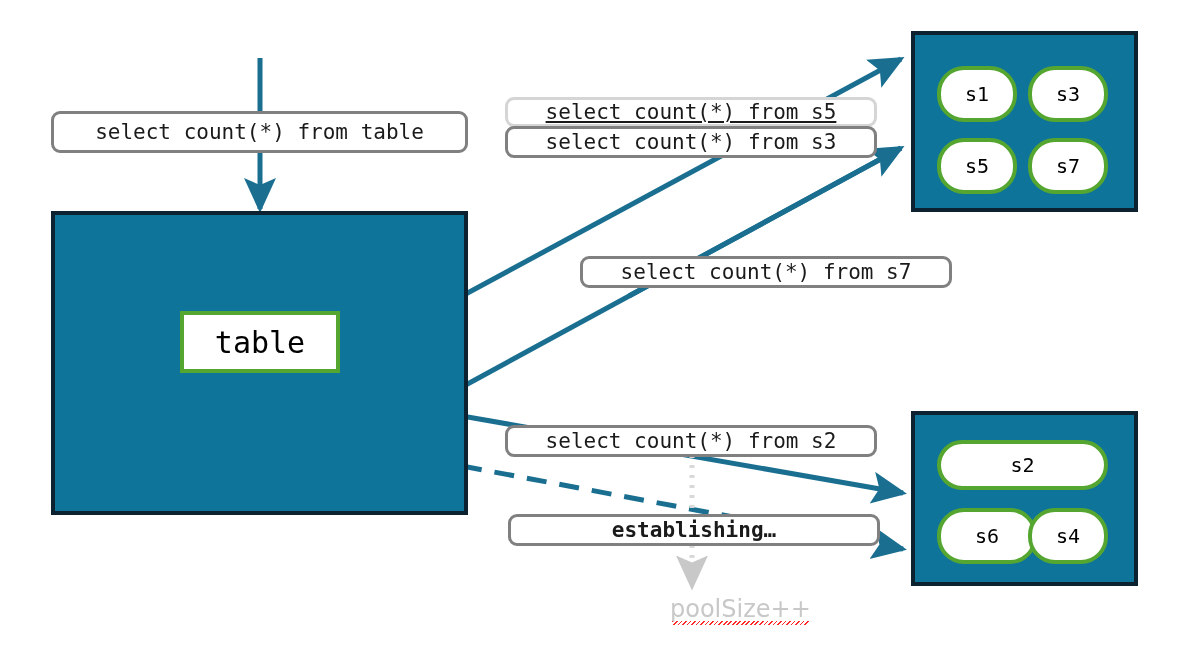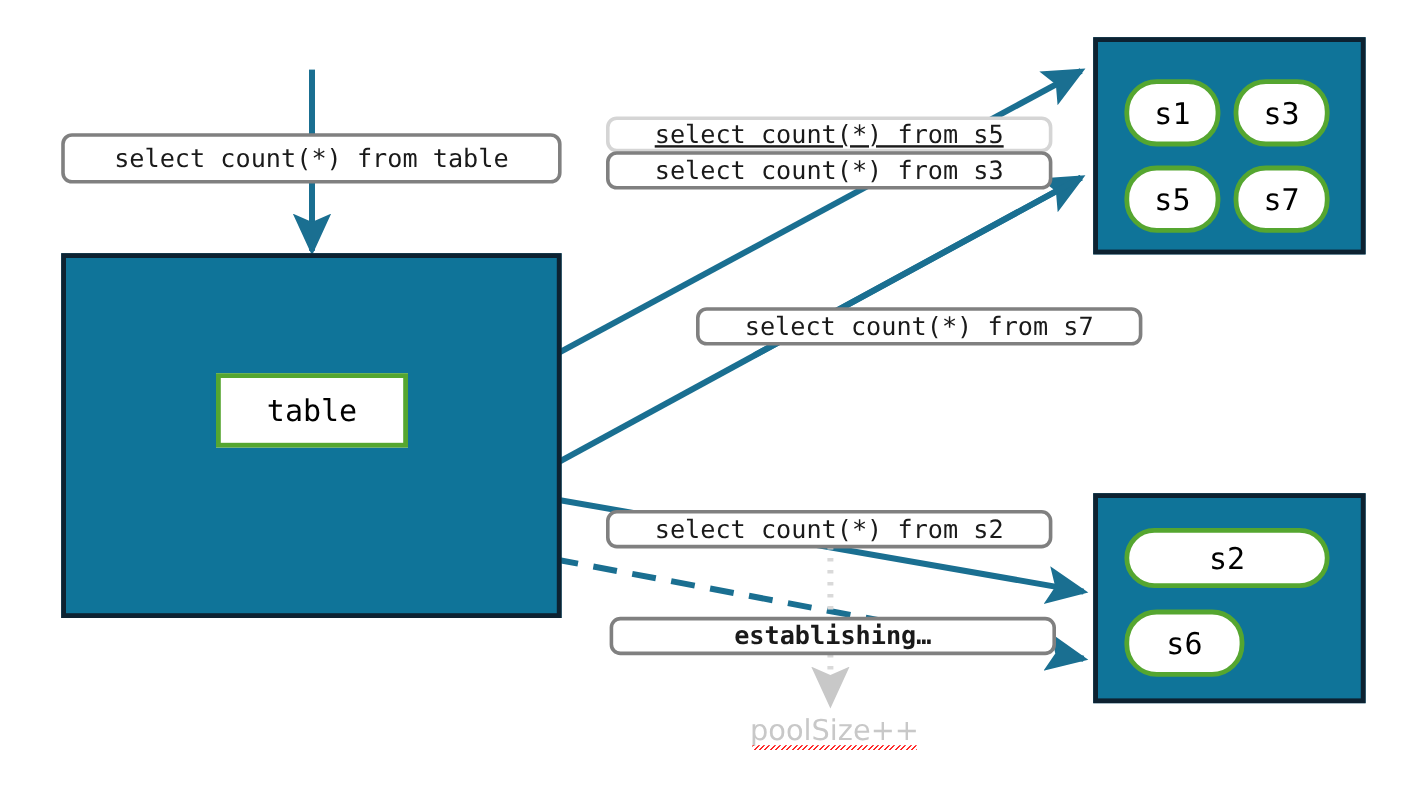--- a/index.html
+++ b/index.html
@@ -41,22 +41,22 @@
     background: #ffffff;
     border: 4px solid #55a630;
     box-sizing: border-box;
     display: flex;
     align-items: center;
     justify-content: center;
     color: #000000;
     font-family: "DejaVu Sans Mono", monospace;
     z-index: 2;
   }
-  .cell.small { font-size: 25px; border-radius: 27px; }
-  .cell.big   { font-size: 25px; }
+  .cell.small { font-size: 20px; border-radius: 27px; }
+  .cell.big   { font-size: 30px; }
 
   
   .pill {
     position: absolute;
     background: #ffffff;
     border: 3px solid #808080;
     border-radius: 9px;
     box-sizing: border-box;
     display: flex;
     align-items: center;
@@ -71,20 +71,21 @@
   .pill.light { border-color: #d5d5d5; z-index: 3; text-decoration: underline; }
 
   
   .note {
     position: absolute;
     font-family: "DejaVu Sans", sans-serif;
     font-size: 24px;
     color: #c8c8c8;
     white-space: nowrap;
     z-index: 4;
+    margin-left: 45px;
   }
   .note .squig {
     position: absolute;
     left: 2px;
     right: 2px;
     bottom: -2px;
     height: 4px;
     background:
       repeating-linear-gradient(135deg,
         #ff2a2a 0px, #ff2a2a 1.2px,
@@ -145,20 +146,23 @@
   </div>
 
   <div class="blue-box" style="left:911px; top:411px; width:227px; height:175px;"></div>
 
   <div class="cell small" style="left:937px; top:440px; width:171px; height:50px;">
     <span>s2</span>
   </div>
   <div class="cell small" style="left:937px; top:508px; width:100px; height:56px;">
     <span>s6</span>
   </div>
+  <div class="cell small" style="left:1028px; top:508px; width:80px; height:56px;">
+    <span>s4</span>
+  </div>
 
   <div class="pill" style="left:51px; top:111px; width:417px; height:42px;">
     <span>select count(*) from table</span>
   </div>
 
   <div class="pill light" style="left:505px; top:97px; width:372px; height:30px;">
     <span>select count(*) from s5</span>
   </div>
 
   <div class="pill" style="left:505px; top:126px; width:372px; height:32px;">

